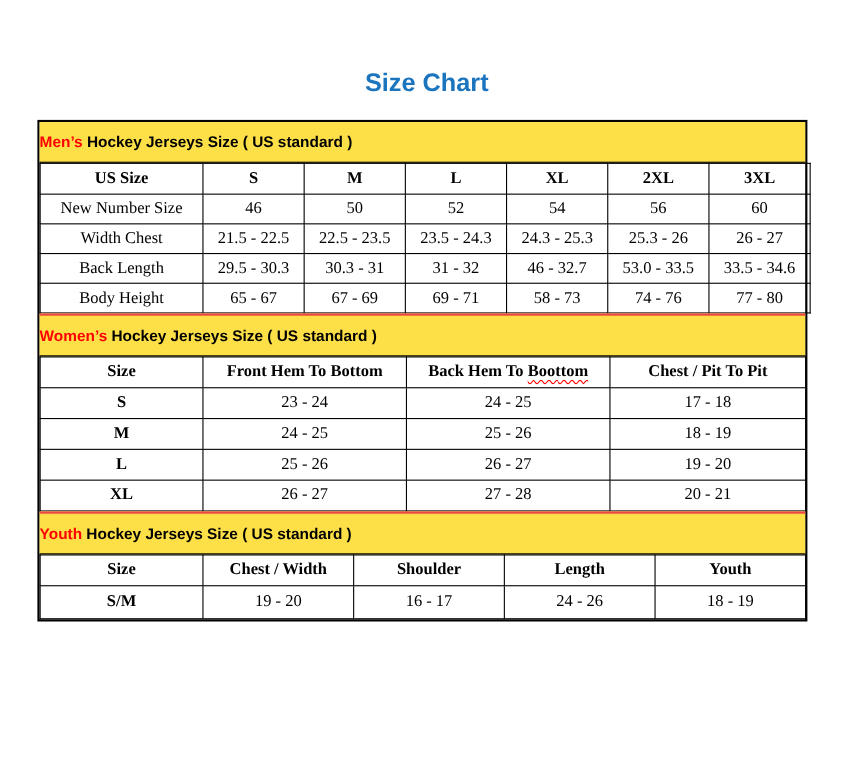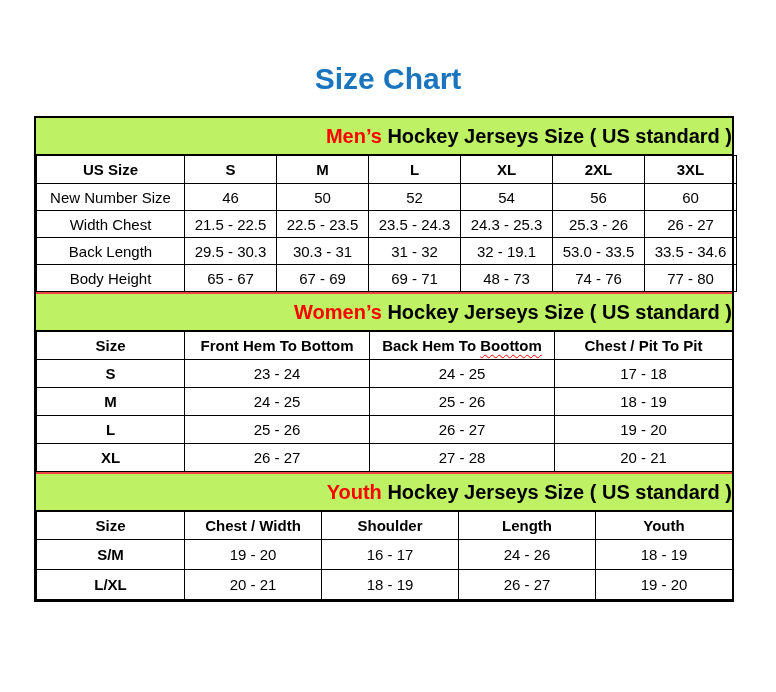--- a/index.html
+++ b/index.html
@@ -8,47 +8,48 @@
     width: 776px;
     height: 692px;
     background: #ffffff;
     font-family: "Liberation Sans", sans-serif;
     overflow: hidden;
   }
   .page-title {
     margin: 0;
     padding-top: 62px;
     text-align: center;
-    font-size: 30px;
+    font-size: 23px;
     font-weight: 700;
     letter-spacing: 0px;
     color: #1B75BE;
   }
   .chart-box {
     width: 696px;
     margin: 20px 0 0 34px;
     border: 2px solid #000000;
   }
   .band {
     height: 36px;
-    background: #bef264;
-    text-align: right;
+    background: #fde047;
+    text-align: left;
     line-height: 36px;
-    font-size: 20px;
+    font-size: 14px;
     font-weight: 700;
     color: #000000;
     border-bottom: 1px solid #000;
   }
   .band + table { border-top: none; }
   .band.mid { border-top: 2px solid #ef4444; }
   .band-accent { color: #FF0000; }
   table.sizes-table {
     width: 100%;
     border-collapse: collapse;
     table-layout: fixed;
+    font-family: Liberation Serif, serif;
   }
   table.sizes-table th, table.sizes-table td {
     border: 1px solid #000000;
     text-align: center;
     vertical-align: middle;
     padding: 0 2px;
     font-size: 15px;
     color: #000000;
     overflow: hidden;
     white-space: nowrap;
@@ -119,30 +120,30 @@
             <td>23.5 - 24.3</td>
             <td>24.3 - 25.3</td>
             <td>25.3 - 26</td>
             <td>26 - 27</td>
           </tr>
           <tr>
             <td>Back Length</td>
             <td>29.5 - 30.3</td>
             <td>30.3 - 31</td>
             <td>31 - 32</td>
-            <td>32 - 19.1</td>
+            <td>46 - 32.7</td>
             <td>53.0 - 33.5</td>
             <td>33.5 - 34.6</td>
           </tr>
           <tr>
             <td>Body Height</td>
             <td>65 - 67</td>
             <td>67 - 69</td>
             <td>69 - 71</td>
-            <td>48 - 73</td>
+            <td>58 - 73</td>
             <td>74 - 76</td>
             <td>77 - 80</td>
           </tr>
         </tbody>
       </table>
 
     <div class="band mid">
       <span class="band-accent">Women’s</span><span> Hockey Jerseys Size ( US standard )</span>
     </div>
     <table class="sizes-table t-women">
@@ -209,24 +210,17 @@
           </tr>
         </thead>
         <tbody>
           <tr>
             <td class="bold">S/M</td>
             <td>19 - 20</td>
             <td>16 - 17</td>
             <td>24 - 26</td>
             <td>18 - 19</td>
           </tr>
-          <tr>
-            <td class="bold">L/XL</td>
-            <td>20 - 21</td>
-            <td>18 - 19</td>
-            <td>26 - 27</td>
-            <td>19 - 20</td>
-          </tr>
         </tbody>
       </table>
 
   </div>
 </div>
 
 </body></html>

